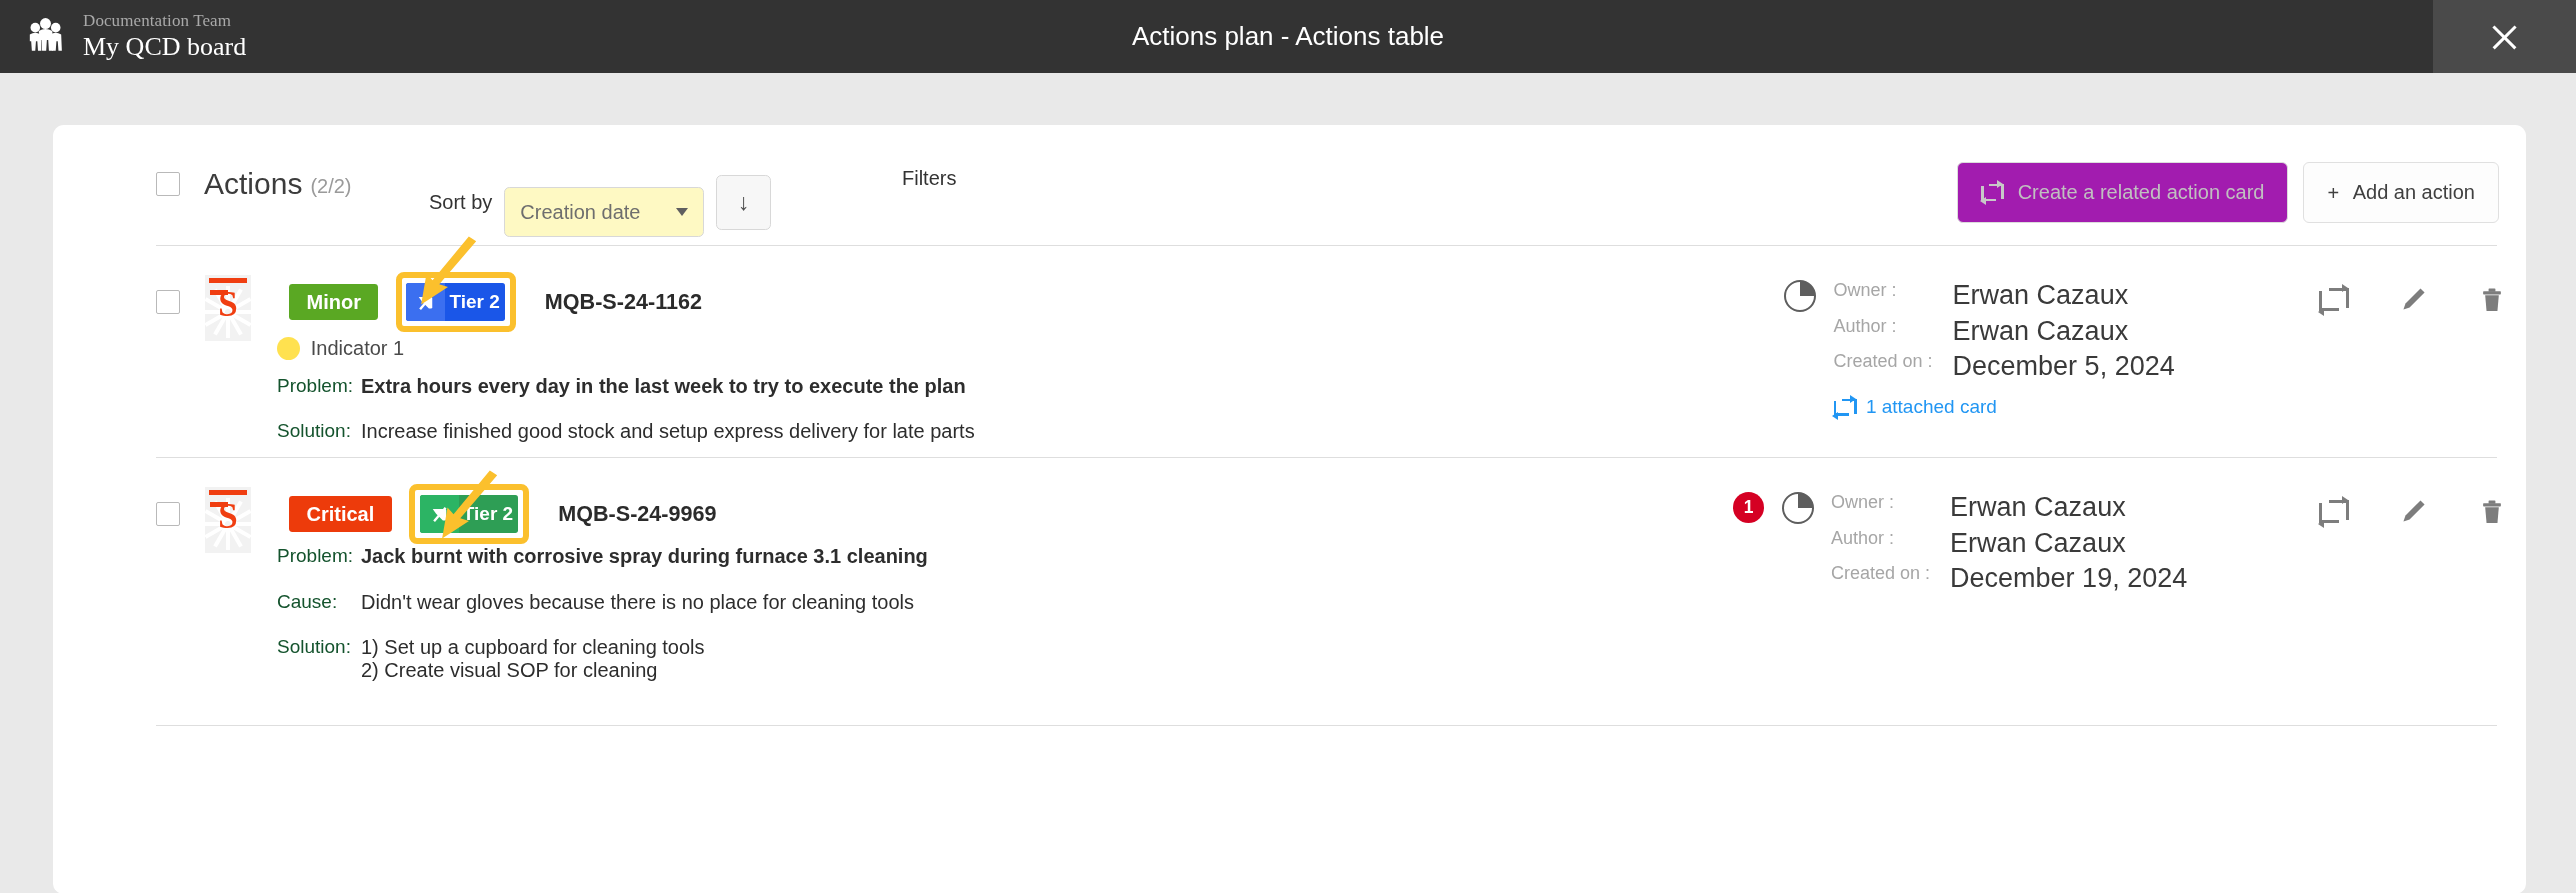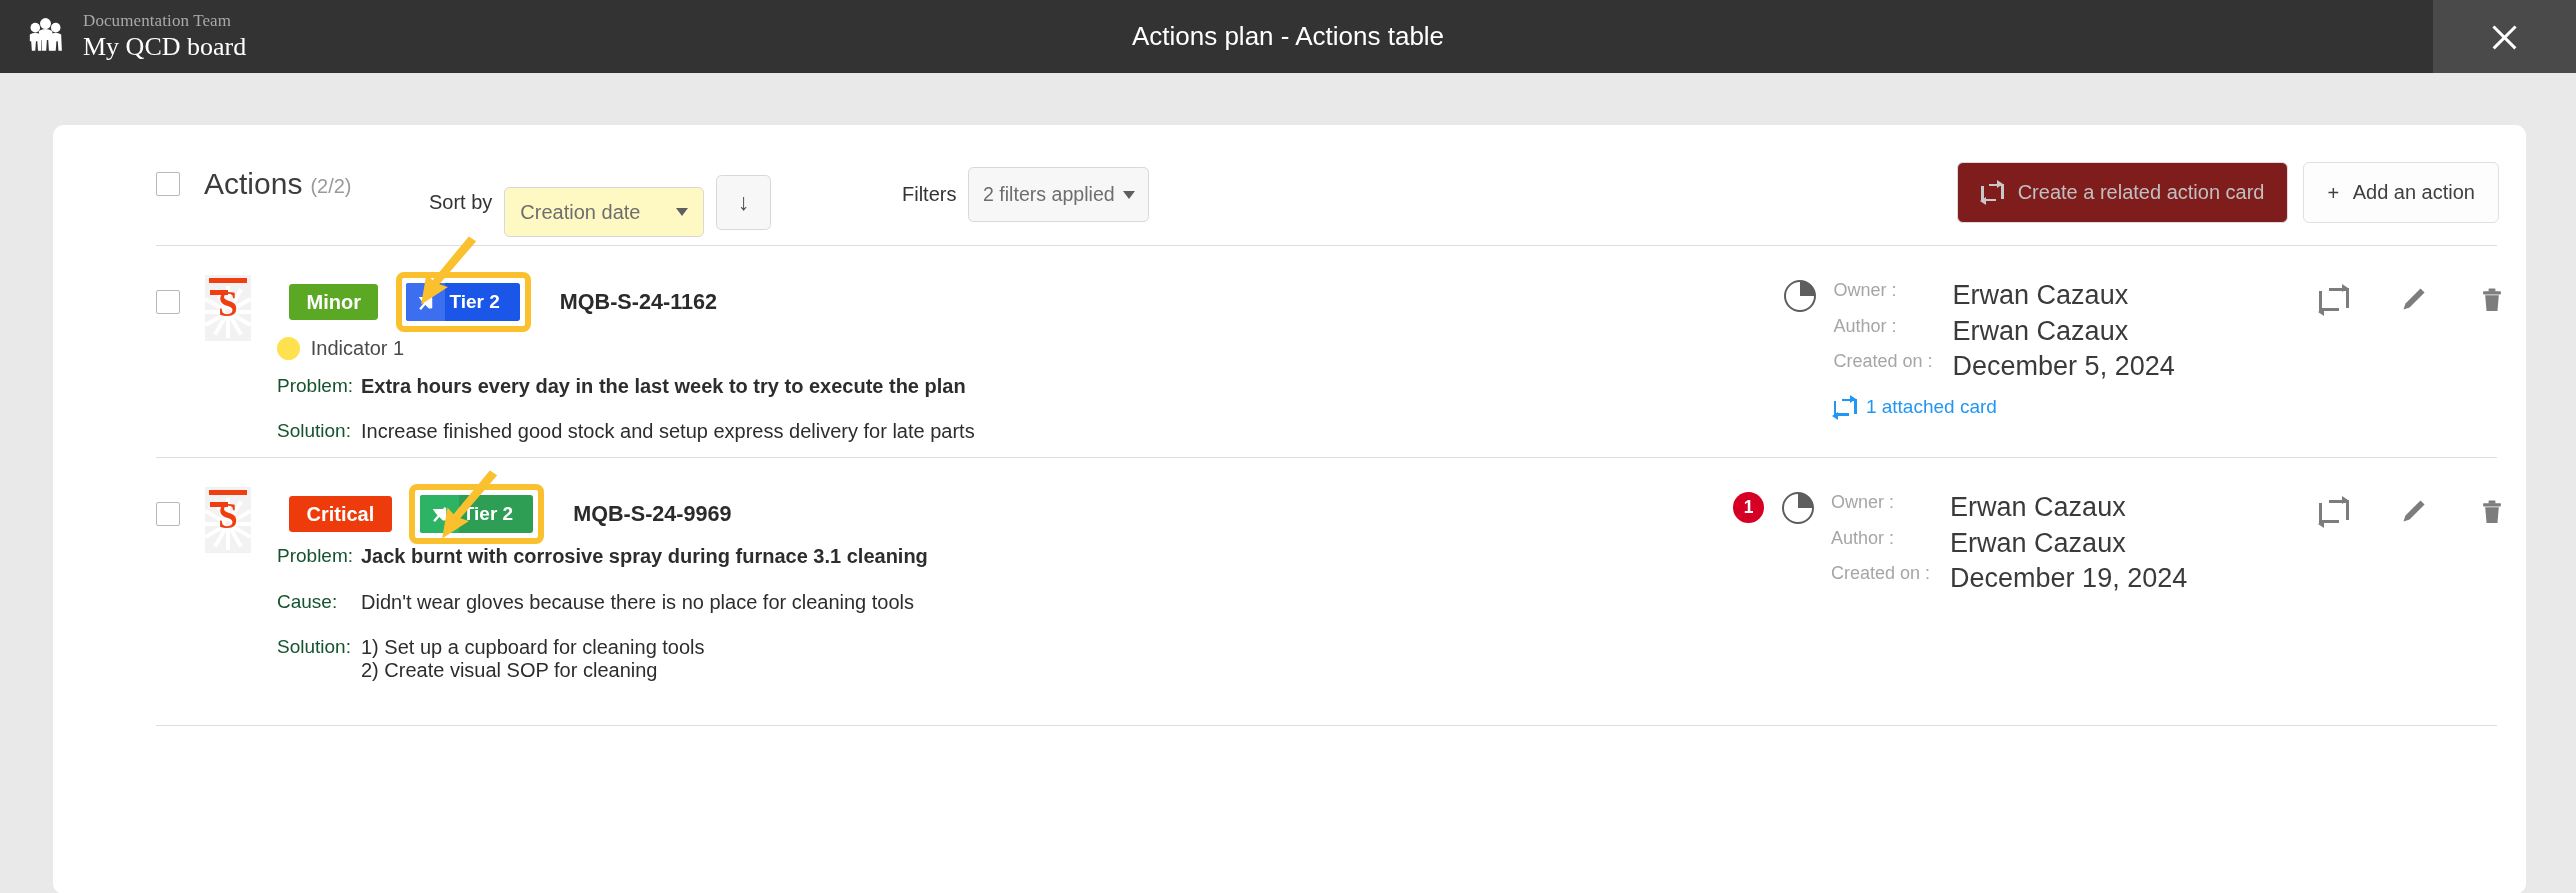--- a/index.html
+++ b/index.html
@@ -89,21 +89,21 @@
   }
   .filter-box {
     width: 181px; height: 55px; border: 0.7px solid #d8d8d8; border-radius: 5.4px;
     background: #f7f7f7; display: flex; align-items: center; justify-content: space-between;
     padding: 0 13.5px; cursor: pointer;
   }
   .filter-box span { font-size: 19.6px; color: #6e6e6e; }
 
   .tb-right { position: absolute; right: 27px; top: 37px; display: flex; align-items: center; gap: 15px; }
   .btn {
-    height: 61px; border: 0.7px solid #dcdcdc; border-radius: 6px; background: #7f1d1d;
+    height: 61px; border: 0.7px solid #dcdcdc; border-radius: 6px; background: #a21caf;
     display: flex; align-items: center; gap: 13.5px; padding: 0 23px; cursor: pointer;
   }
   .btn.disabled { color: #bdbdbd; }
   .btn span { font-size: 20px; color: #404040; white-space: nowrap; }
   .btn.disabled span { color: #c0c0c0; }
   .btn.primary { background: #fdfdfd; border-color: #e0e0e0; }
   .plus-ico { font-size: 27px; color: #4a4a4a; line-height: 1; font-weight: 300; }
 
   
   .loopico { width: 23px; height: 23px; position: relative; flex: 0 0 auto; }
@@ -149,21 +149,21 @@
   }
   .tier-hl {
     position: absolute; left: -10.8px; top: -10.8px; right: -10.8px; bottom: -10.8px;
     border: 6px solid #fbc02d; border-radius: 8px; background: #ffffff;
   }
   .tier {
     position: relative; display: inline-flex; align-items: stretch; height: 38px;
     border-radius: 2.7px; overflow: hidden; cursor: pointer;
   }
   .tier-ico { width: 39px; display: flex; align-items: center; justify-content: center; }
-  .tier-txt { display: flex; align-items: center; padding: 0 20px 0 4px; color: #fff;
+  .tier-txt { display: flex; align-items: center; padding: 0 5px 0 4px; color: #fff;
     font-size: 19px; font-weight: bold; }
 
   .ref { font-size: 21.6px; font-weight: bold; color: #2b2b2b; }
 
   .indicator { display: flex; align-items: center; gap: 10.8px; }
   .ind-dot { width: 23px; height: 23px; border-radius: 50%; }
   .ind-lbl { font-size: 20px; color: #4a4a4a; }
 
   .fieldrow { display: flex; align-items: flex-start; }
   .flabel { font-size: 19px; color: #14532d; width: 84px; flex: 0 0 auto; }
@@ -244,24 +244,20 @@
         <span>Creation date</span>
         <i class="caret"></i>
       </div>
       <div class="sort-dir">
         <span class="arrow-down">↓</span>
       </div>
     </div>
 
     <div class="tb-filterwrap">
       <div class="tb-label">Filters</div>
-      <div class="filter-box">
-        <span>2 filters applied</span>
-        <i class="caret"></i>
-      </div>
     </div>
 
     <div class="tb-right">
       <div class="btn disabled">
         <span class="loopico" style="color:#c8c8c8">
           <i class="v1"></i>
             <i class="h1"></i>
             <i class="v2"></i>
             <i class="h2"></i>
             <i class="ar1"></i>

